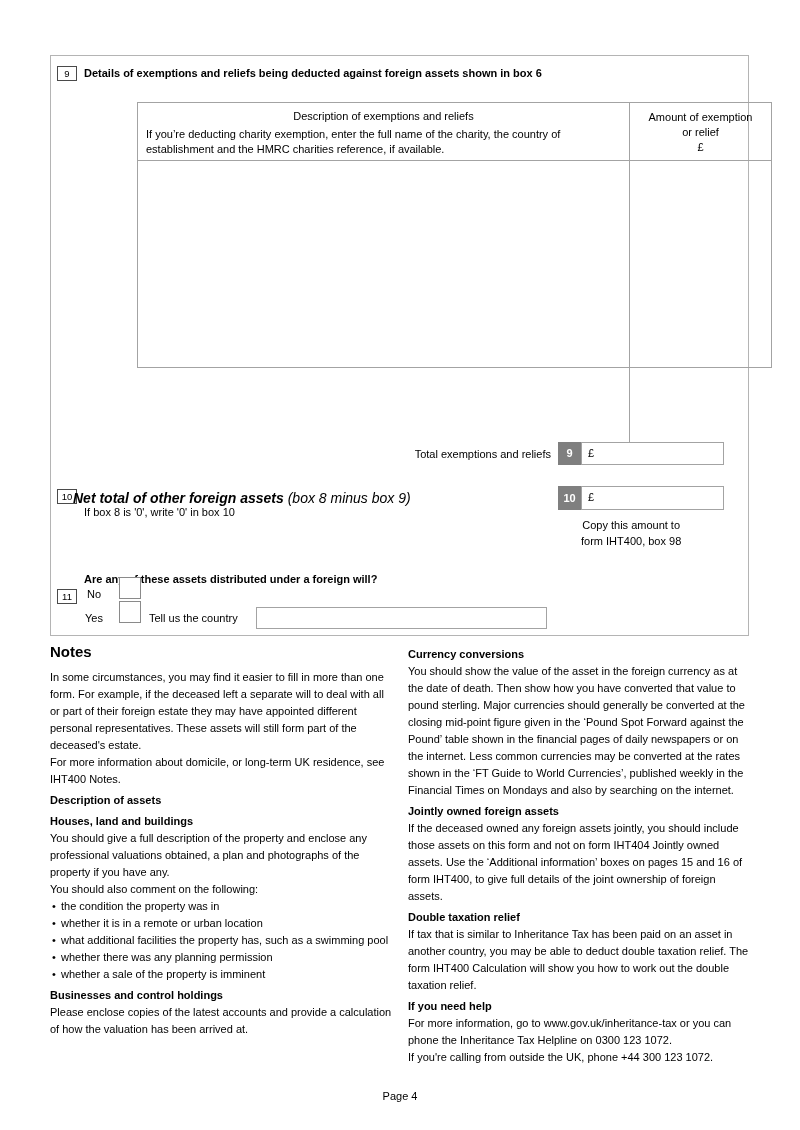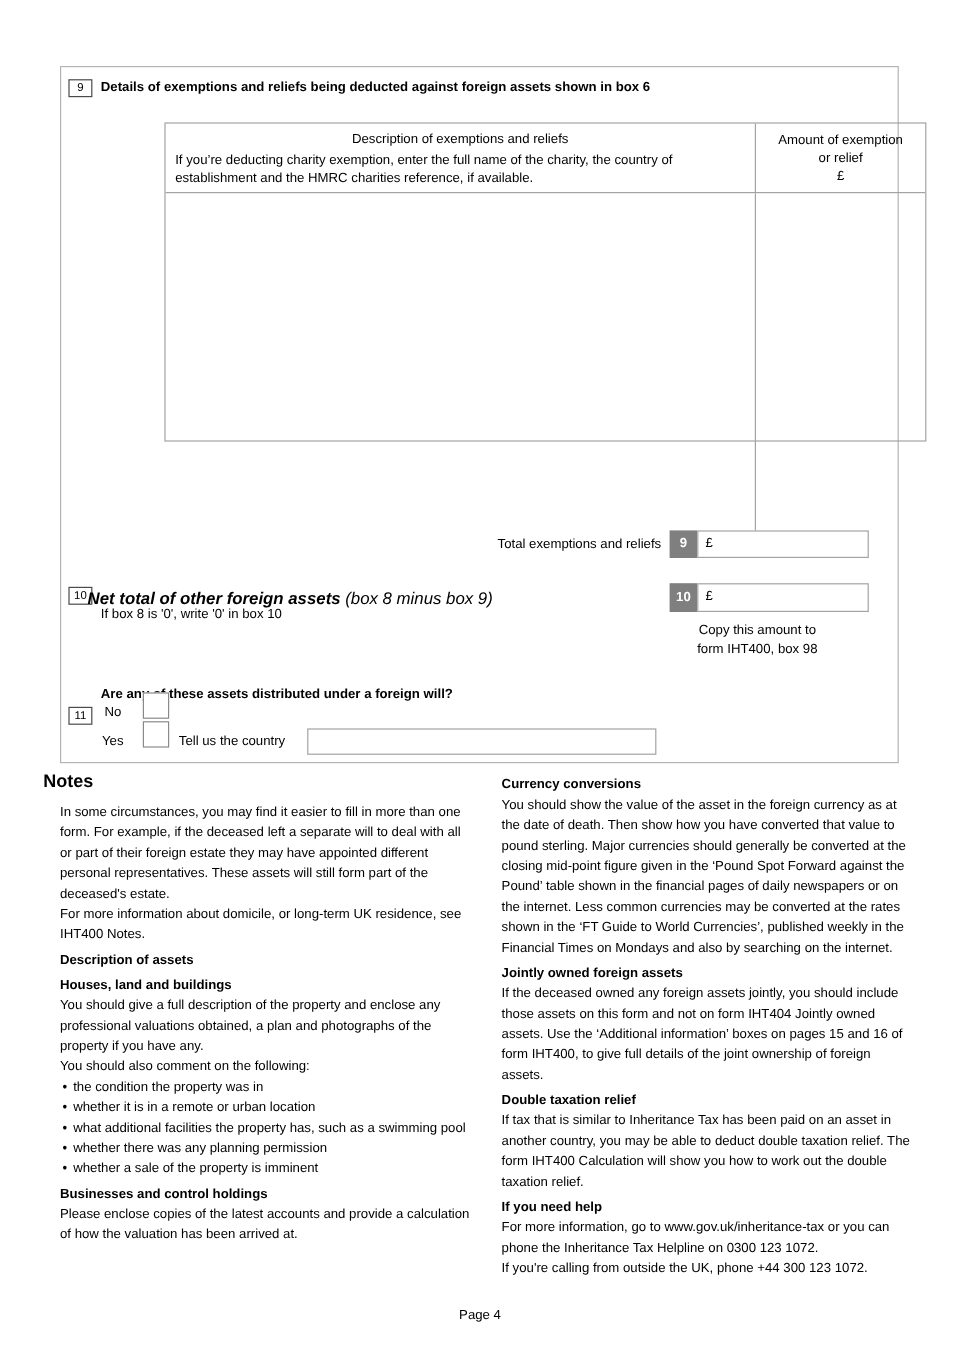--- a/index.html
+++ b/index.html
@@ -54,25 +54,25 @@
   }
   .total-label { font-size: 11px; text-align: right; }
 
   .checkbox { width: 22px; height: 22px; border: 1px solid #8a8a8a; background: #fff; }
   .country-input {
     border: 1px solid #a3a3a3; font-size: 11px;
     padding: 0 4px; font-family: inherit; outline: none;
   }
   .small-note { font-size: 11px; line-height: 16px; text-align: center; }
 
-  .notes-title { position: absolute; left: 36px; top: 643px; font-size: 15px; font-weight: bold; margin: 0; }
+  .notes-title { position: absolute; left: 50px; top: 643px; font-size: 15px; font-weight: bold; margin: 0; }
   .col { position: absolute; font-size: 11px; line-height: 17px; }
   .col p { margin: 0; }
   .col-left  { left: 50px;  top: 669px; width: 344px; }
-  .col-right { left: 418px; top: 646px; width: 344px; }
+  .col-right { left: 408px; top: 646px; width: 344px; }
   .nh { font-weight: bold; margin-top: 4px; }
   .bullet { position: relative; padding-left: 11px; }
   .bullet::before { content: "\2022"; position: absolute; left: 2px; }
 
   .footer { position: absolute; left: 0; right: 0; top: 1090px; text-align: center; font-size: 11px; }
 </style>
 </head>
 <body>
 
 <div class="form-box">

